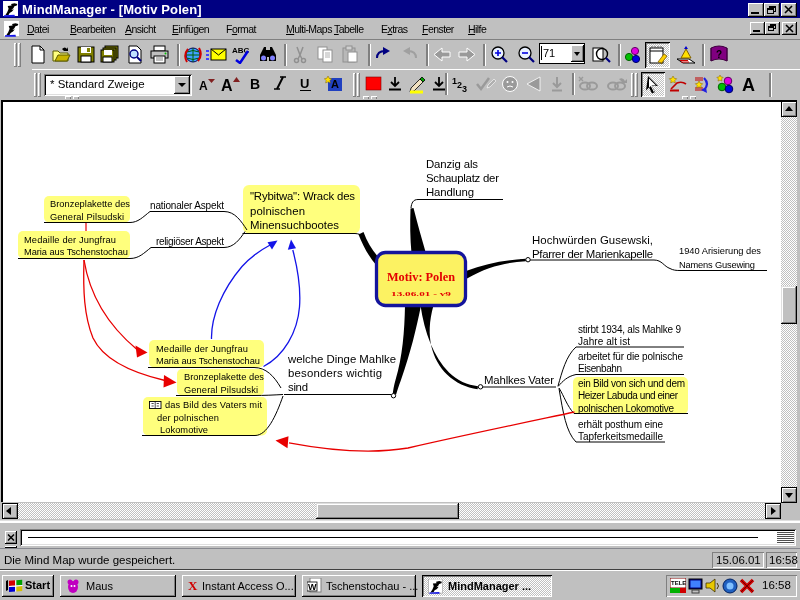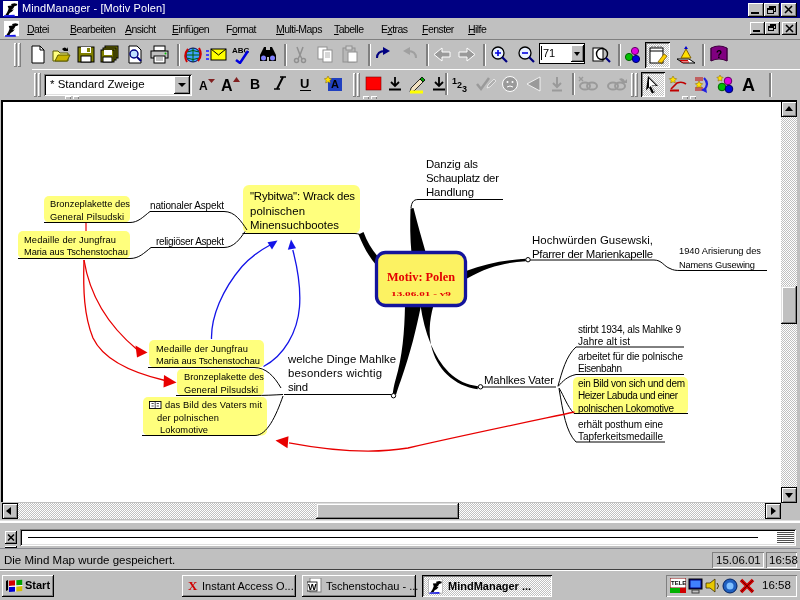--- a/index.html
+++ b/index.html
@@ -21,21 +21,21 @@
 </style>
 </head>
 <body>
 
 <div class="abs" style="left:0;top:0;width:800px;height:18px;background:#000082;">
   <svg class="abs" style="left:3px;top:1px" width="15" height="16" viewBox="0 0 15 16">
     <rect x="0" y="0" width="15" height="15" fill="#fff"></rect>
     <path d="M4.7,4.9 L8.6,4.4 L8.1,2.9 L11.5,2.2 L14.3,2.9 L13.8,4.4 L11.4,5.2 L10.4,7.2 L8.4,8.9 L10.9,8.3 L9,10.6 L6.6,12.1 L5.4,14.2 L2.1,14.4 L4.2,11.2 L5.6,7.7 Z" fill="#000"></path>
     <path d="M1,14.3 L11.5,13.8 L12,15.8 L1,15.8 Z" fill="#1515e8"></path>
   </svg>
-  <span class="abs" style="left:22px;top:2px;color:#fff;font-size:11px;font-weight:normal;letter-spacing:0.1px;">MindManager - [Motiv Polen]</span>
+  <span class="abs" style="left:22px;top:2px;color:#fff;font-size:13px;font-weight:bold;letter-spacing:0.1px;">MindManager - [Motiv Polen]</span>
   <div class="abs raised" style="left:748px;top:3px;width:16px;height:14px;">
       <div class="abs" style="left:3px;top:9px;width:8px;height:2px;background:#000"></div>
     </div>
   <div class="abs raised" style="left:764px;top:3px;width:16px;height:14px;">
     <div class="abs" style="left:5px;top:3px;width:7px;height:6px;border:1px solid #000;border-top:2px solid #000;background:#c0c0c0"></div>
     <div class="abs" style="left:3px;top:5px;width:7px;height:6px;border:1px solid #000;border-top:2px solid #000;background:#c0c0c0"></div>
   </div>
   <div class="abs raised" style="left:781px;top:3px;width:16px;height:14px;">
       <svg class="abs" style="left:3px;top:2px" width="9" height="9" viewBox="0 0 9 9">
         <path d="M1,1 L8,8 M8,1 L1,8" stroke="#000" stroke-width="1.6"></path>
@@ -48,21 +48,21 @@
     <rect x="0" y="0" width="15" height="15" fill="#fff"></rect>
     <path d="M4.7,4.9 L8.6,4.4 L8.1,2.9 L11.5,2.2 L14.3,2.9 L13.8,4.4 L11.4,5.2 L10.4,7.2 L8.4,8.9 L10.9,8.3 L9,10.6 L6.6,12.1 L5.4,14.2 L2.1,14.4 L4.2,11.2 L5.6,7.7 Z" fill="#000"></path>
     <path d="M1,14.3 L11.5,13.8 L12,15.8 L1,15.8 Z" fill="#1515e8"></path>
   </svg>
   <div style="position:absolute;top:5px;left:0;font-size:10.5px;letter-spacing:-0.55px;color:#000;">
     <span class="abs" style="left:27px"><u>D</u>atei</span>
     <span class="abs" style="left:70px"><u>B</u>earbeiten</span>
     <span class="abs" style="left:125px"><u>A</u>nsicht</span>
     <span class="abs" style="left:172px"><u>E</u>infügen</span>
     <span class="abs" style="left:226px">F<u>o</u>rmat</span>
-    <span class="abs" style="left:276px"><u>M</u>ulti-Maps</span>
+    <span class="abs" style="left:286px"><u>M</u>ulti-Maps</span>
     <span class="abs" style="left:334px"><u>T</u>abelle</span>
     <span class="abs" style="left:381px">E<u>x</u>tras</span>
     <span class="abs" style="left:422px"><u>F</u>enster</span>
     <span class="abs" style="left:468px"><u>H</u>ilfe</span>
   </div>
   <div class="abs raised" style="left:750px;top:4px;width:15px;height:13px;">
       <div class="abs" style="left:3px;top:8px;width:7px;height:2px;background:#000"></div>
     </div>
   <div class="abs raised" style="left:765px;top:4px;width:15px;height:13px;">
     <div class="abs" style="left:5px;top:2px;width:6px;height:5px;border:1px solid #000;border-top:2px solid #000;background:#c0c0c0"></div>
@@ -520,20 +520,30 @@
       <g transform="skewY(-4)">
       <rect x="3" y="3" width="6.2" height="5.2" fill="#d40000"></rect>
       <rect x="10.2" y="3" width="6" height="5.2" fill="#00a000"></rect>
       <rect x="3" y="9.2" width="6.2" height="5" fill="#0000d4"></rect>
       <rect x="10.2" y="9.2" width="6" height="5" fill="#d4c000"></rect>
       <path d="M3,8.7 h13.5 M9.7,3 v11.5" stroke="#fff" stroke-width="1"></path>
       </g>
     </svg>
     <span class="abs" style="left:23px;top:4px;font-size:11px;font-weight:bold;">Start</span>
   </div>
+  <div class="abs raised" style="left:60px;top:4px;width:116px;height:22px;">
+    <svg class="abs" style="left:5px;top:3px" width="16" height="16" viewBox="0 0 16 16">
+        <ellipse cx="8" cy="9" rx="5" ry="6" fill="#c000c0"></ellipse>
+        <circle cx="5" cy="4" r="2.5" fill="#c000c0"></circle>
+        <circle cx="11" cy="4" r="2.5" fill="#c000c0"></circle>
+        <circle cx="6.5" cy="8" r="1" fill="#fff"></circle>
+        <circle cx="9.5" cy="8" r="1" fill="#fff"></circle>
+      </svg>
+    <span class="abs" style="left:26px;top:5px;font-size:11px;">Maus</span>
+  </div>
   <div class="abs raised" style="left:182px;top:4px;width:114px;height:22px;">
     <span class="abs" style="left:6px;top:3px;font-size:13px;font-weight:bold;color:#d00000;font-family:'Liberation Serif',serif;">X</span>
     <span class="abs" style="left:20px;top:5px;font-size:11px;">Instant Access O...</span>
   </div>
   <div class="abs raised" style="left:302px;top:4px;width:114px;height:22px;">
     <svg class="abs" style="left:5px;top:3px" width="15" height="16" viewBox="0 0 15 16">
         <rect x="3" y="0" width="11" height="14" fill="#fff" stroke="#808080" stroke-width="1"></rect>
         <rect x="0" y="4" width="10" height="9" fill="#fff" stroke="#000" stroke-width="0.8"></rect>
         <text x="1" y="12" font-size="9" font-weight="bold" fill="#0000c0" font-family="Liberation Serif">W</text>
       </svg>

